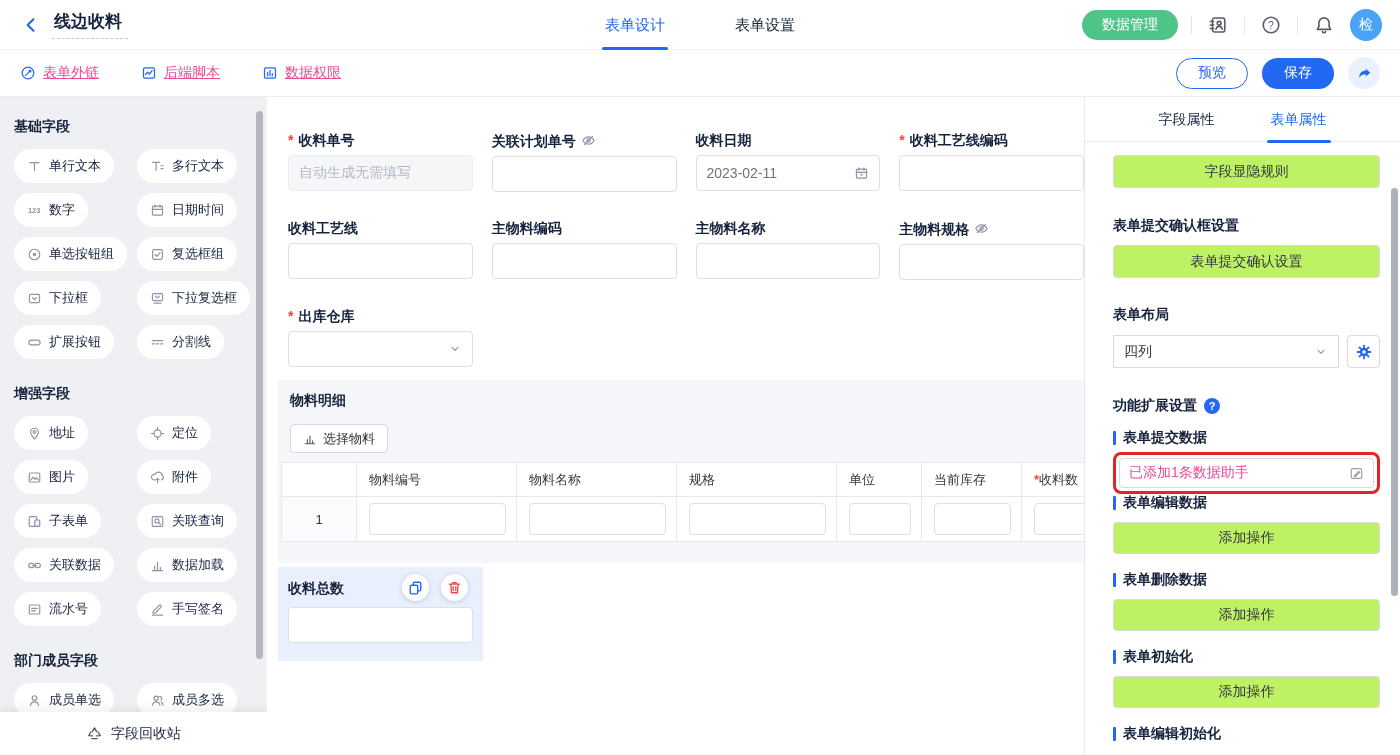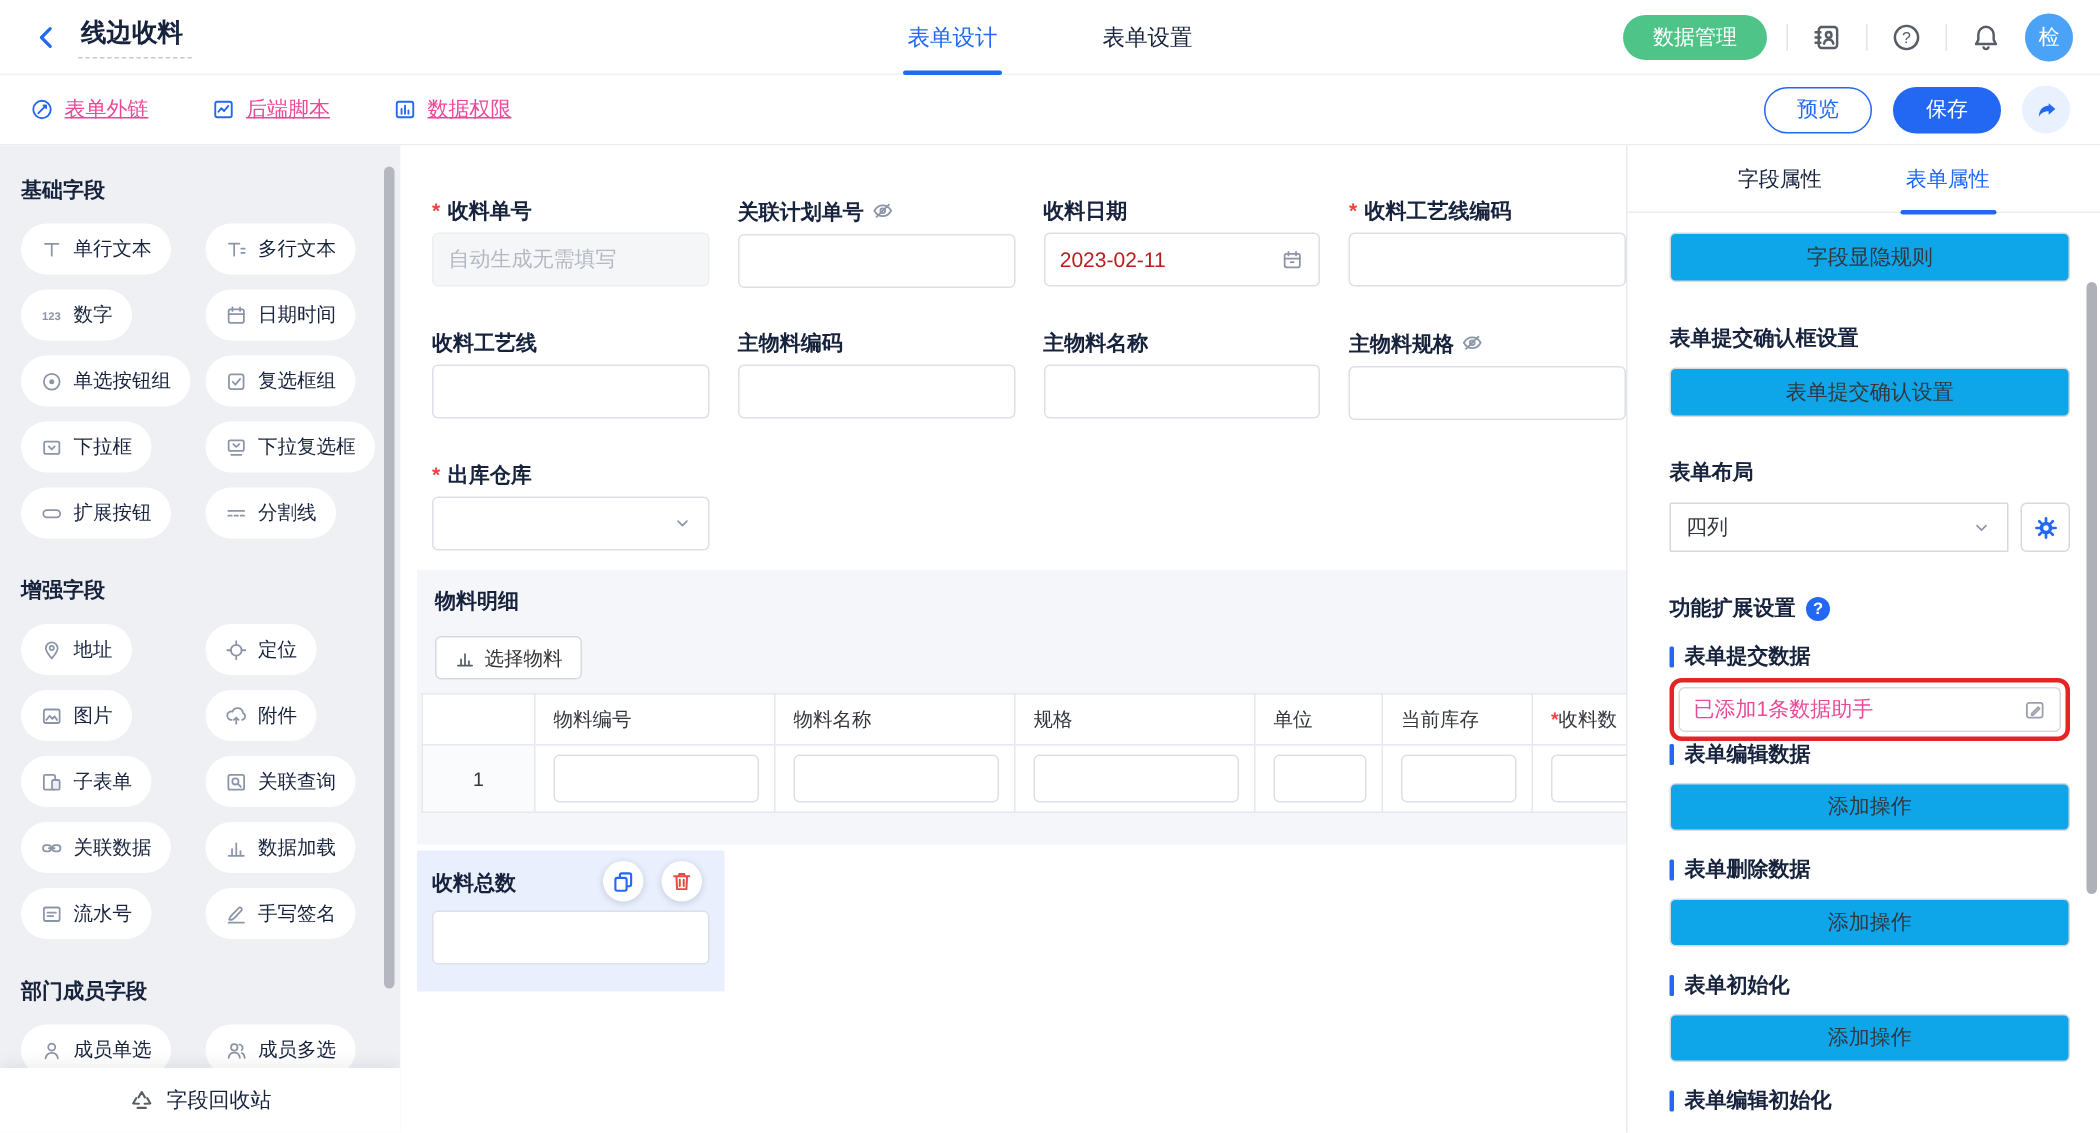--- a/index.html
+++ b/index.html
@@ -48,21 +48,21 @@
   .sb-ghost { width:88px; }
   .sb-scroll { position:absolute; right:4px; top:14px; width:7px; height:548px; background:#b4b7bf; border-radius:4px; }
   .sb-footer { position:absolute; left:0; bottom:0; width:100%; height:43px; background:#fff; box-shadow:0 -3px 10px rgba(31,35,41,.08); display:flex; align-items:center; justify-content:center; gap:8px; font-size:14px; cursor:pointer; }
 
   
   .canvas { flex:1 1 auto; background:#fff; overflow:hidden; padding:36px 0 0 21px; position:relative; }
   .frow { display:flex; gap:19px; }
   .fcol { width:185px; }
   .flabel { display:flex; align-items:center; gap:5px; font-size:14px; font-weight:700; line-height:14px; margin-bottom:8px; }
   .req { color:#f24141; font-weight:700; }
-  .input-box { height:36px; border:1px solid #dcdfe6; border-radius:4px; background:#fff; display:flex; align-items:center; padding:0 10px; font-size:14px; color:#b91c1c; justify-content:space-between; }
+  .input-box { height:36px; border:1px solid #dcdfe6; border-radius:4px; background:#fff; display:flex; align-items:center; padding:0 10px; font-size:14px; color:#737373; justify-content:space-between; }
   .input-box.disabled { background:#f5f6f8; border-color:#eceef2; color:#b4b8c2; }
   .mt29 { margin-top:29px; }
 
   .subform { width:819px; margin-left:-10px; margin-top:13px; height:183px; background:#f5f6fa; padding-top:12px; overflow:hidden; }
   .subform-title { font-size:14px; font-weight:700; margin-left:12px; }
   .btn-select { display:inline-flex; align-items:center; gap:6px; height:29px; padding:0 12px; margin:14px 0 0 12px; background:#fff; border:1px solid #d6d9e0; border-radius:4px; font-size:13px; color:#333; cursor:pointer; }
   .sub-table { border-collapse:collapse; margin:9px 0 0 3px; background:#fff; table-layout:fixed; width:890px; }
   .sub-table th, .sub-table td { border:1px solid #e6e8ef; font-weight:400; font-size:13px; color:#33373d; text-align:left; padding:0 0 0 12px; }
   .sub-table th { height:34px; }
   .sub-table td { height:45px; }
@@ -75,21 +75,21 @@
   .fab.copy { left:124px; } .fab.del { left:163px; }
   .sel-field .input-box { margin-top:12px; width:185px; }
 
   
   .panel { position:relative; width:316px; border-left:1px solid #e7e9ef; background:#fff; overflow:hidden; flex:0 0 auto; }
   .panel-tabs { height:45px; display:flex; justify-content:center; gap:56px; border-bottom:1px solid #ebedf2; }
   .panel-tab { height:45px; display:flex; align-items:center; font-size:14px; color:#17233d; cursor:pointer; position:relative; }
   .panel-tab.active { color:#2268f2; }
   .panel-tab.active::after { content:""; position:absolute; left:-4px; right:-4px; bottom:-1px; height:3px; border-radius:2px; background:#2268f2; }
   .panel-c { padding:0 20px 0 28px; }
-  .p-btn { width:100%; height:33px; background:#0ea5e9; border:1px solid #d9d9d9; border-radius:4px; font-size:14px; color:#33373d; cursor:pointer; display:block; }
+  .p-btn { width:100%; height:33px; background:#bef264; border:1px solid #d9d9d9; border-radius:4px; font-size:14px; color:#33373d; cursor:pointer; display:block; }
   .p-label { font-size:14px; font-weight:700; }
   .p-sec-title { display:flex; align-items:center; gap:7px; font-size:14px; font-weight:700; }
   .p-bar { width:3px; height:14px; background:#2268f2; border-radius:1px; }
   .layout-row { display:flex; gap:8px; margin-top:11px; }
   .p-select { flex:1; height:33px; border:1px solid #d9d9d9; border-radius:1px; display:flex; align-items:center; justify-content:space-between; padding:0 10px; font-size:14px; color:#33373d; cursor:pointer; }
   .gear-btn { width:33px; height:33px; border:1px solid #d9d9d9; border-radius:4px; background:#fff; display:flex; align-items:center; justify-content:center; cursor:pointer; }
   .help-badge { width:16px; height:16px; border-radius:50%; background:#2268f2; color:#fff; font-size:11px; font-weight:700; display:flex; align-items:center; justify-content:center; }
   .hl-red { border:3px solid #e52424; border-radius:8px; padding:3px; margin-top:5px; }
   .added-box { height:30px; border:1px solid #d9d9d9; border-radius:4px; display:flex; align-items:center; justify-content:space-between; padding:0 9px; font-size:14px; color:#ec4899; cursor:pointer; }
   .panel-scroll { position:absolute; right:2px; top:91px; width:7px; height:408px; background:#aeb1b8; border-radius:4px; }

